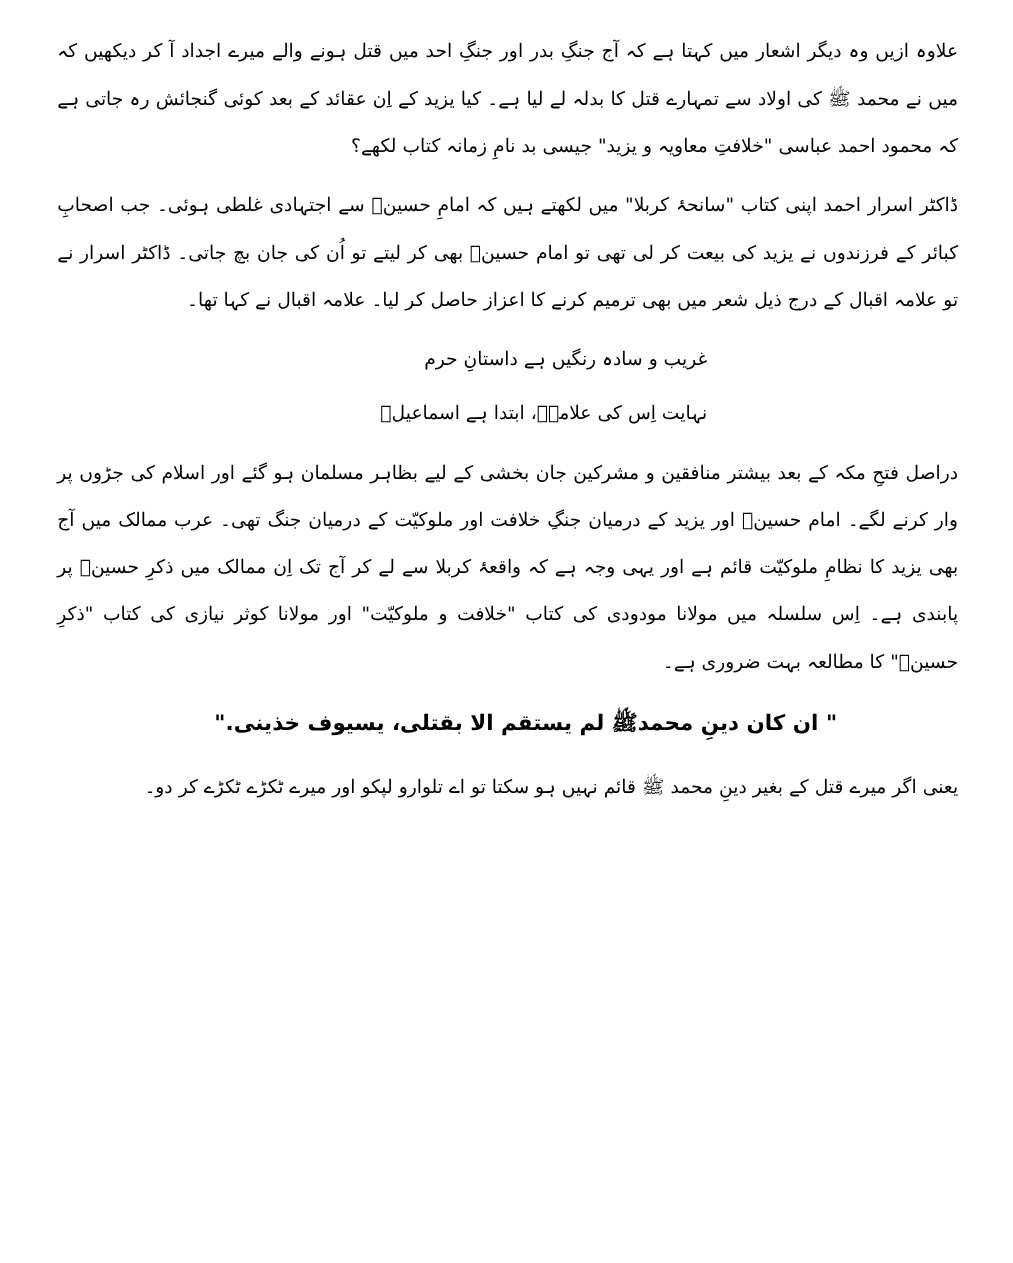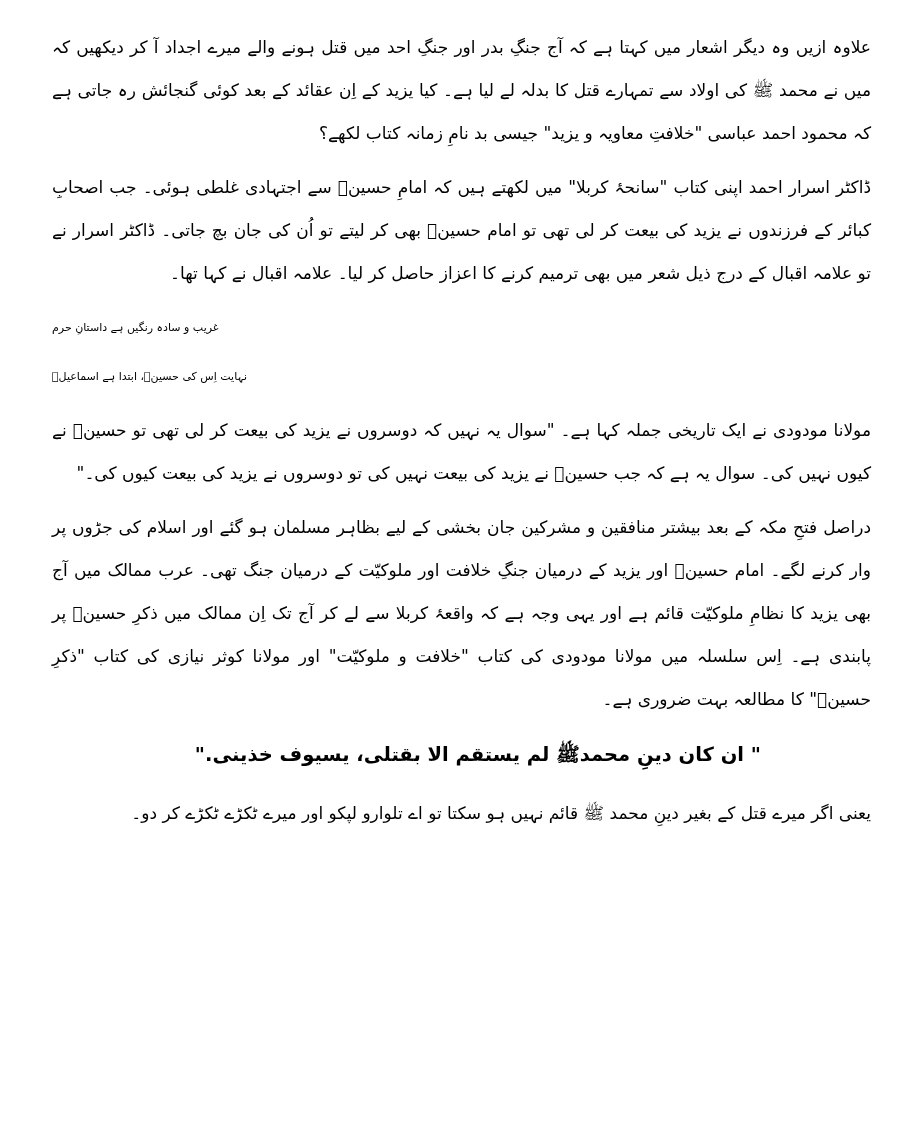--- a/index.html
+++ b/index.html
@@ -27,23 +27,23 @@
     text-justify: inter-word;
   }
   .para.last-line-right {
     text-align-last: right;
   }
   .verse-block {
     margin: 2px 0 11px 0;
   }
   .verse {
     margin: 0 228px 6px 0;
-    font-size: 11px;
+    font-size: 17px;
     line-height: 43px;
-    text-align: left;
+    text-align: right;
     white-space: nowrap;
   }
   .arabic {
     margin: 2px 110px 14px 0;
     font-size: 19.5px;
     font-weight: bold;
     line-height: 46px;
     text-align: right;
     white-space: nowrap;
   }
@@ -52,24 +52,23 @@
 <body>
 
 <div class="page">
 
   <p class="para last-line-right">علاوہ ازیں وہ دیگر اشعار میں کہتا ہے کہ آج جنگِ بدر اور جنگِ احد میں قتل ہونے والے میرے اجداد آ کر دیکھیں کہ میں نے محمد ﷺ کی اولاد سے تمہارے قتل کا بدلہ لے لیا ہے۔ کیا یزید کے اِن عقائد کے بعد کوئی گنجائش رہ جاتی ہے کہ محمود احمد عباسی "خلافتِ معاویہ و یزید" جیسی بد نامِ زمانہ کتاب لکھے؟</p>
 
   <p class="para last-line-right">ڈاکٹر اسرار احمد اپنی کتاب "سانحۂ کربلا" میں لکھتے ہیں کہ امامِ حسینؓ سے اجتہادی غلطی ہوئی۔ جب اصحابِ کبائر کے فرزندوں نے یزید کی بیعت کر لی تھی تو امام حسینؓ بھی کر لیتے تو اُن کی جان بچ جاتی۔ ڈاکٹر اسرار نے تو علامہ اقبال کے درج ذیل شعر میں بھی ترمیم کرنے کا اعزاز حاصل کر لیا۔ علامہ اقبال نے کہا تھا۔</p>
 
   <div class="verse-block">
     <p class="verse">غریب و سادہ رنگیں ہے داستانِ حرم</p>
-    <p class="verse">نہایت اِس کی حسینؑ، ابتدا ہے اسماعیلؑ</p>
+    <p class="verse">نہایت اِس کی علامہؑ، ابتدا ہے اسماعیلؑ</p>
   </div>
 
-  <p class="para last-line-right">مولانا مودودی نے ایک تاریخی جملہ کہا ہے۔ "سوال یہ نہیں کہ دوسروں نے یزید کی بیعت کر لی تھی تو حسینؓ نے کیوں نہیں کی۔ سوال یہ ہے کہ جب حسینؓ نے یزید کی بیعت نہیں کی تو دوسروں نے یزید کی بیعت کیوں کی۔"</p>
 
   <p class="para last-line-right">دراصل فتحِ مکہ کے بعد بیشتر منافقین و مشرکین جان بخشی کے لیے بظاہر مسلمان ہو گئے اور اسلام کی جڑوں پر وار کرنے لگے۔ امام حسینؓ اور یزید کے درمیان جنگِ خلافت اور ملوکیّت کے درمیان جنگ تھی۔ عرب ممالک میں آج بھی یزید کا نظامِ ملوکیّت قائم ہے اور یہی وجہ ہے کہ واقعۂ کربلا سے لے کر آج تک اِن ممالک میں ذکرِ حسینؓ پر پابندی ہے۔ اِس سلسلہ میں مولانا مودودی کی کتاب "خلافت و ملوکیّت" اور مولانا کوثر نیازی کی کتاب "ذکرِ حسینؓ" کا مطالعہ بہت ضروری ہے۔</p>
 
 
   <p class="arabic">" ان كان دينِ محمدﷺ لم يستقم الا بقتلى، يسيوف خذينى."</p>
 
   <p class="para last-line-right">یعنی اگر میرے قتل کے بغیر دینِ محمد ﷺ قائم نہیں ہو سکتا تو اے تلوارو لپکو اور میرے ٹکڑے ٹکڑے کر دو۔</p>
 
 
 </div>

